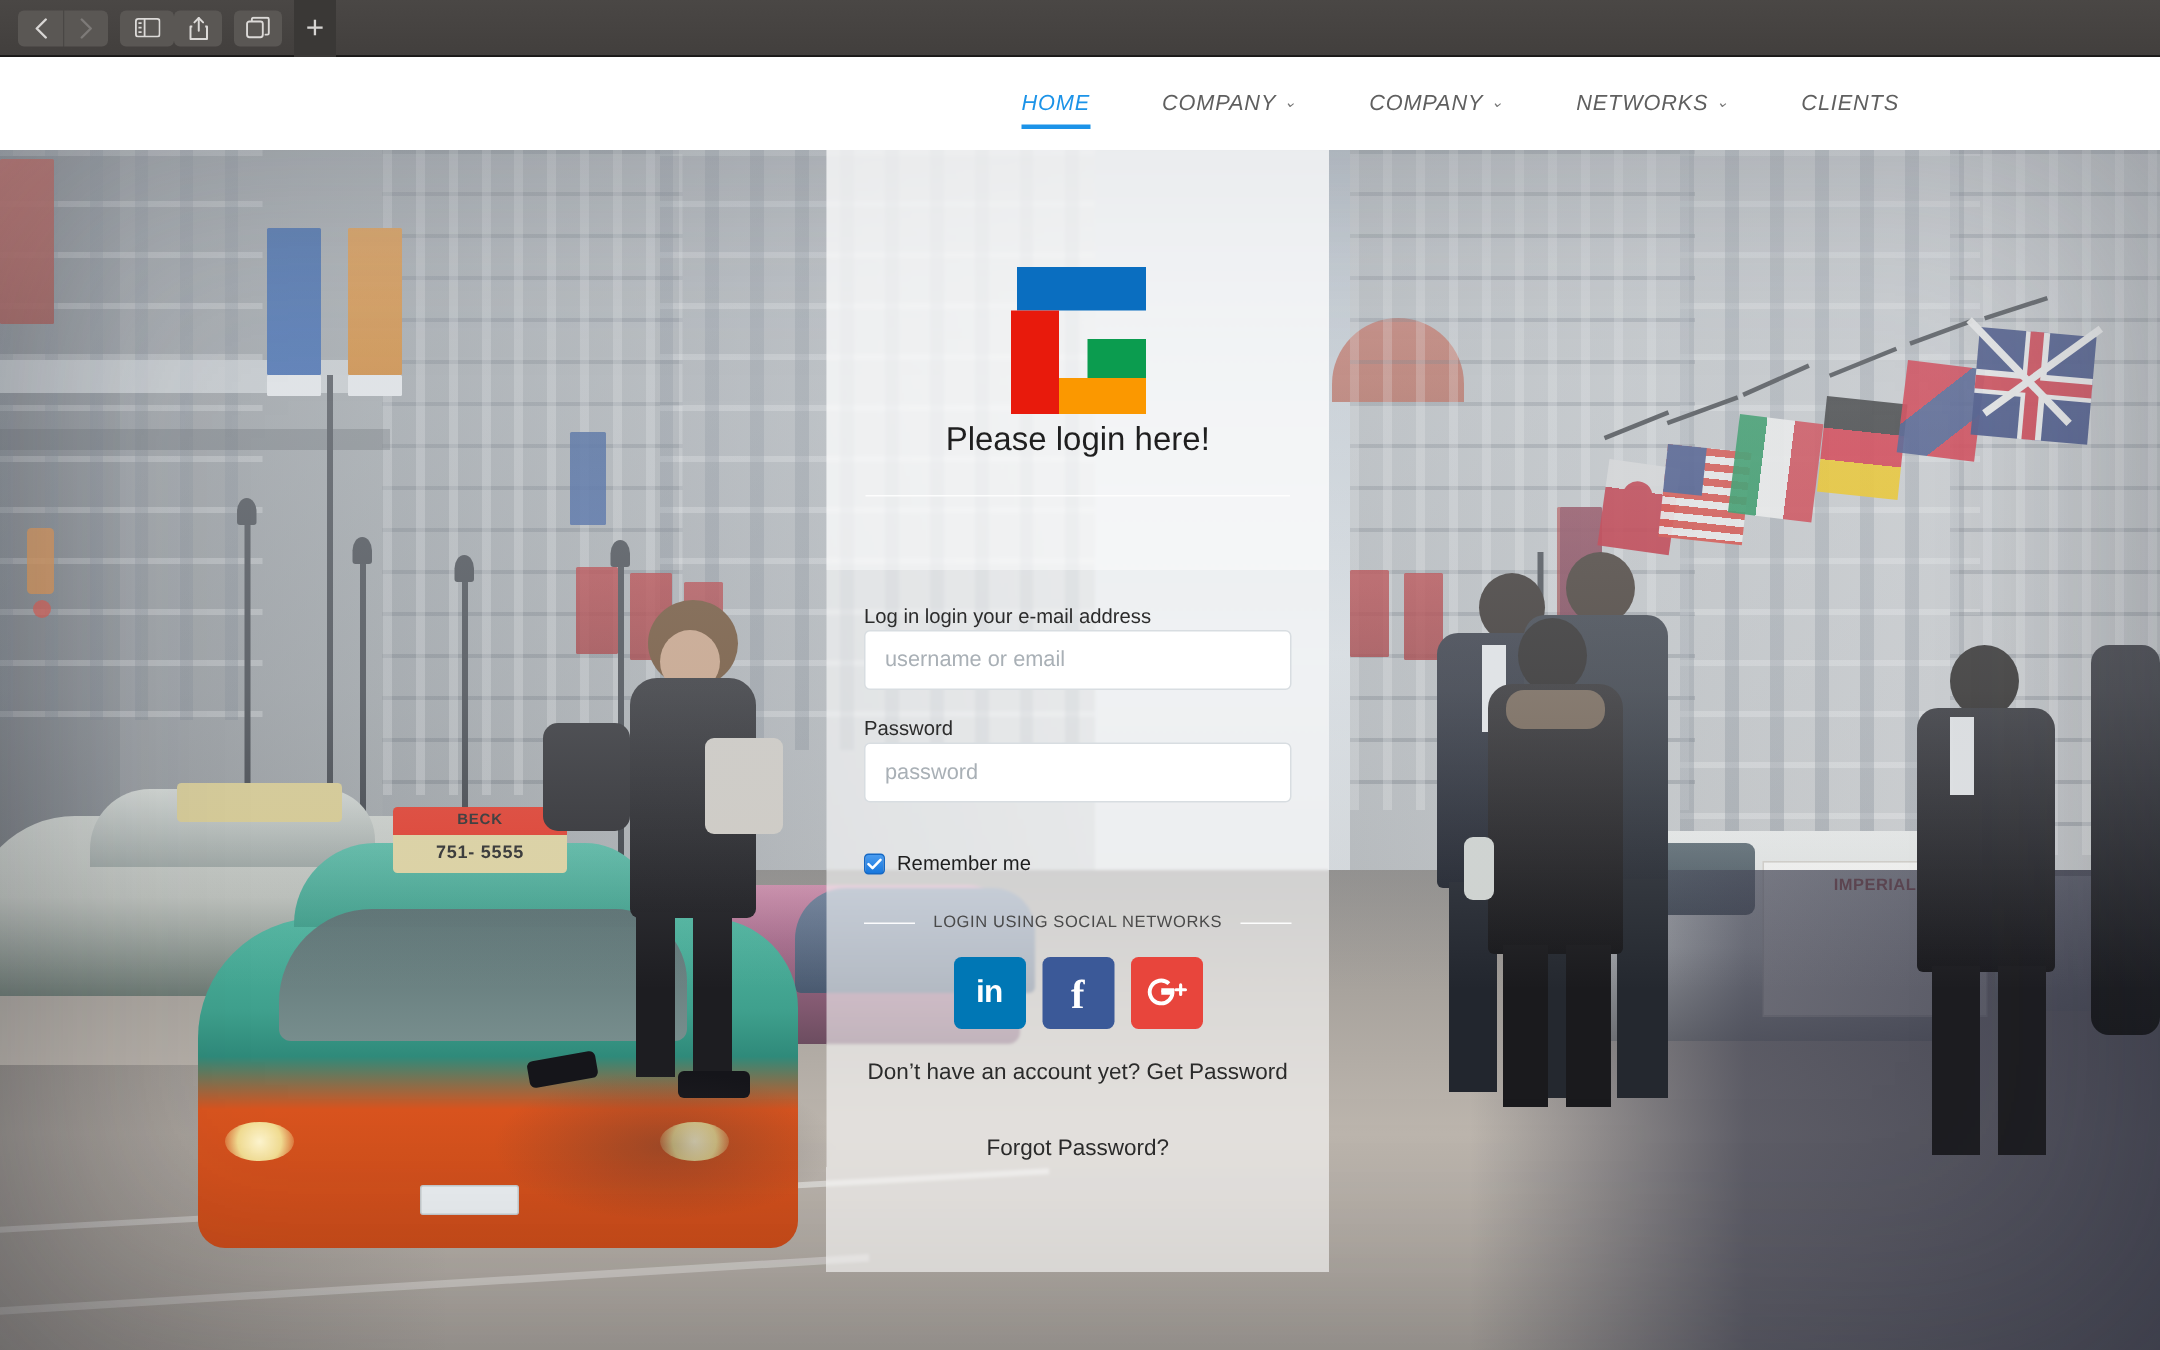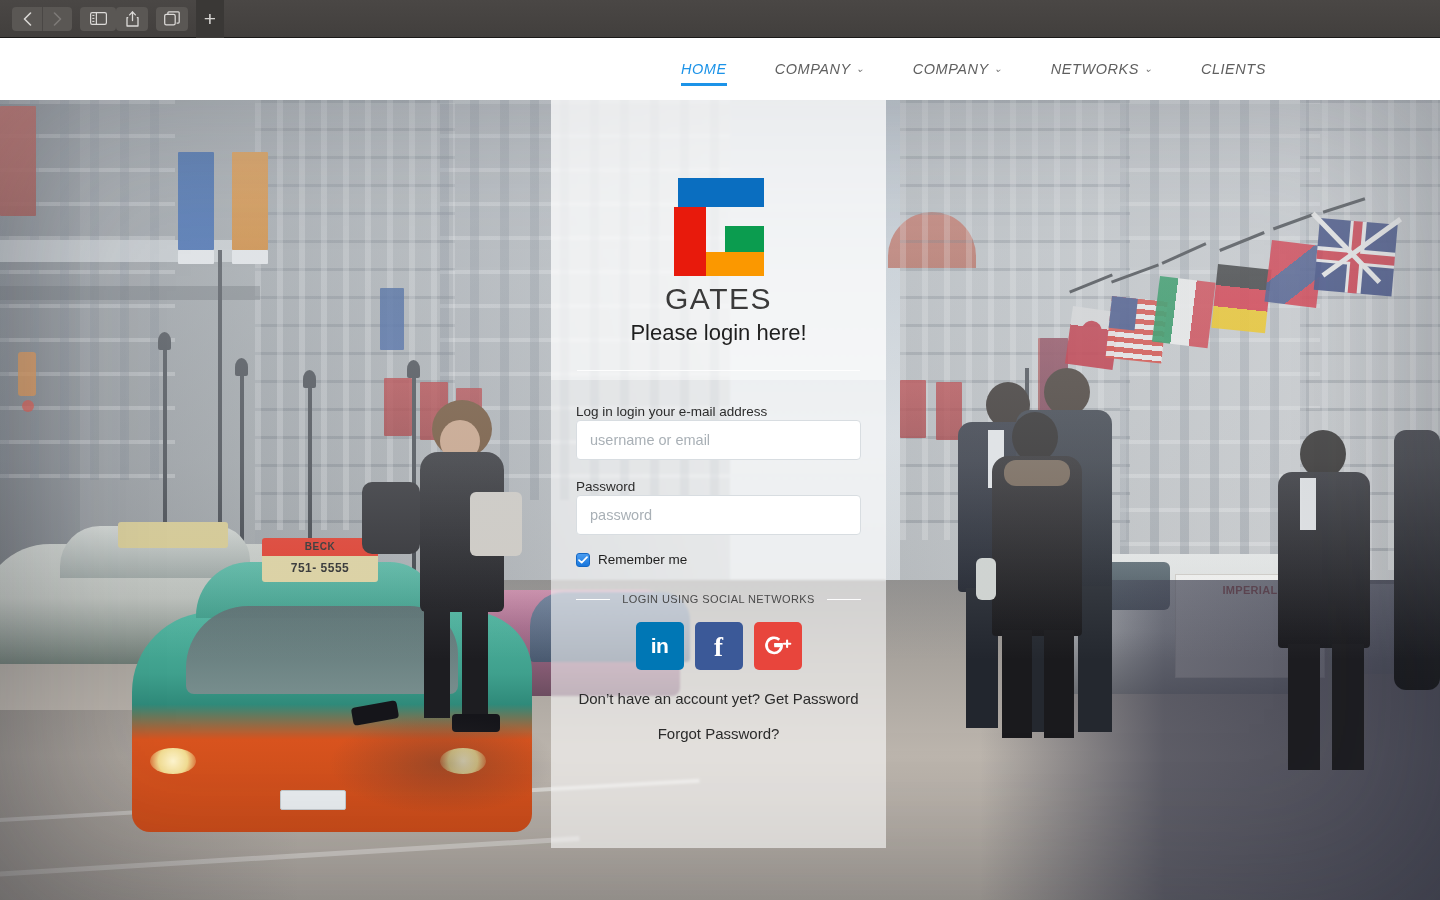--- a/index.html
+++ b/index.html
@@ -310,21 +310,21 @@
     width:100%; height:40px;
     background:#fff; border:1px solid #d8dde1; border-radius:4px;
     padding: 0 13px; font-size:14.5px; color:#333;
     font-family:"Liberation Sans",sans-serif;
     outline:none;
   }
   .text-input::placeholder { color:#a9b0b6; }
   .field-gap { height:17px; }
 
   .remember-row {
-    display:flex; align-items:center; gap:8px; margin-top:17px;text-align:center;
+    display:flex; align-items:center; gap:8px; margin-top:33px;text-align:center;
   }
   .cbox {
     width:14px; height:14px; border-radius:3px;
     background: linear-gradient(to bottom,#4a9cf0,#1877dd);
     border:1px solid #1568c4;
     display:flex; align-items:center; justify-content:center;
     flex:0 0 auto;
   }
   .cbox svg { display:block; }
   .remember-label { font-size:13.5px; color:#1f1f1f; }
@@ -357,21 +357,21 @@
   .social-btn.li { background:#0077b5; }
   .social-btn.fb { background:#3b5998; }
   .social-btn.gp { background:#e8453c; }
   .li-txt { font-size:21px; font-weight:bold; font-family:"Liberation Sans",sans-serif; letter-spacing:-.5px; }
   .fb-txt { font-size:27px; font-weight:bold; font-family:"Liberation Serif",serif; line-height:1; margin-top:2px; }
 
   .footer-links { margin-top:20px; text-align:center; }
   .flink {
     display:block; font-size:15px; color:#2b2b2b; text-decoration:none; cursor:pointer;
   }
-  .flink + .flink { margin-top:18px;text-align:center; }
+  .flink + .flink { margin-top:34px;text-align:center; }
 </style>
 </head>
 <body>
 
 <div class="browser-chrome">
   <div class="chrome-left">
     <div class="nav-pair">
       <div class="nav-btn back">
         <svg width="9" height="14" viewBox="0 0 9 14">
           <path d="M7.5 1 L1.5 7 L7.5 13" stroke="#d8d6d4" stroke-width="1.6" fill="none" stroke-linecap="round" stroke-linejoin="round"></path>
@@ -596,21 +596,20 @@
     <div class="card-top">
       <div class="logo-wrap">
         <div class="logo">
           <span class="lg-blue"></span>
           <span class="lg-red"></span>
           <span class="lg-orange2"></span>
           <span class="lg-green"></span>
           <span class="lg-orange"></span>
         </div>
       </div>
-      <div class="brand">GATES</div>
       <div class="tagline">Please login here!</div>
       <div class="hr-top"></div>
     </div>
 
     <div class="card-body">
 
       <label class="field-label">Log in login your e-mail address</label>
       <input class="text-input" type="text" placeholder="username or email" style="">
 
       <div class="field-gap"></div>

